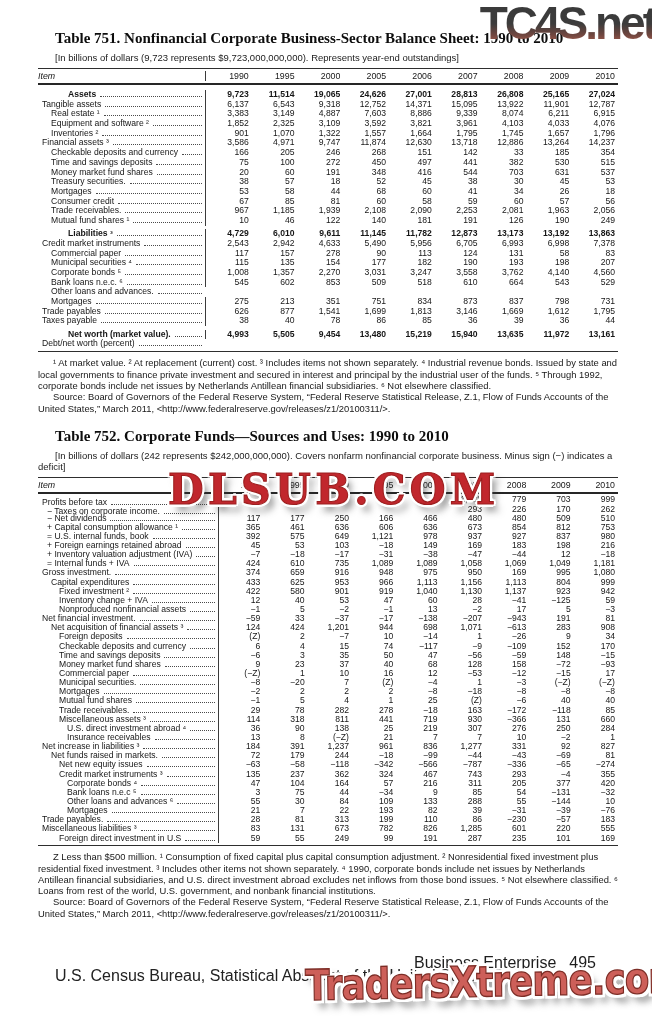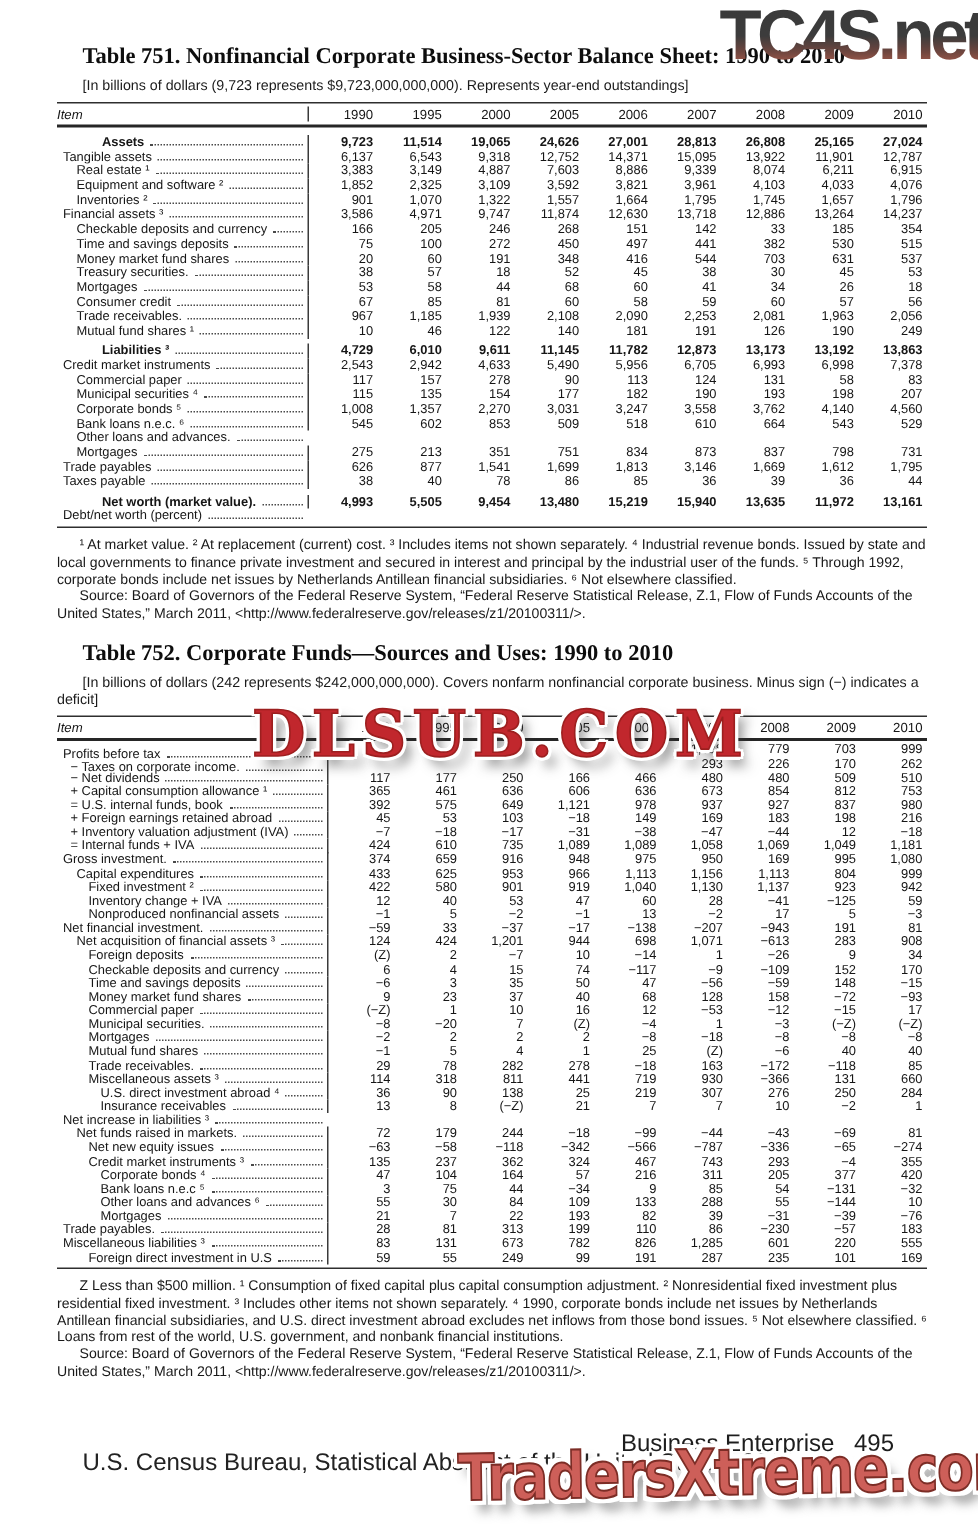--- a/index.html
+++ b/index.html
@@ -992,20 +992,31 @@
                 <span class="v">10</span>
                 <span class="v">−2</span>
                 <span class="v">1</span>
               </div>
             </div>
             <div class="tr">
               <div class="td-label">
                 <span class="lbl i0">Net increase in liabilities ³</span>
                 <span class="dots"></span>
               </div>
+              <div class="td-vals">
+                <span class="v">184</span>
+                <span class="v">391</span>
+                <span class="v">1,237</span>
+                <span class="v">961</span>
+                <span class="v">836</span>
+                <span class="v">1,277</span>
+                <span class="v">331</span>
+                <span class="v">92</span>
+                <span class="v">827</span>
+              </div>
             </div>
             <div class="tr">
               <div class="td-label">
                 <span class="lbl i1">Net funds raised in markets.</span>
                 <span class="dots"></span>
               </div>
               <div class="td-vals">
                 <span class="v">72</span>
                 <span class="v">179</span>
                 <span class="v">244</span>

